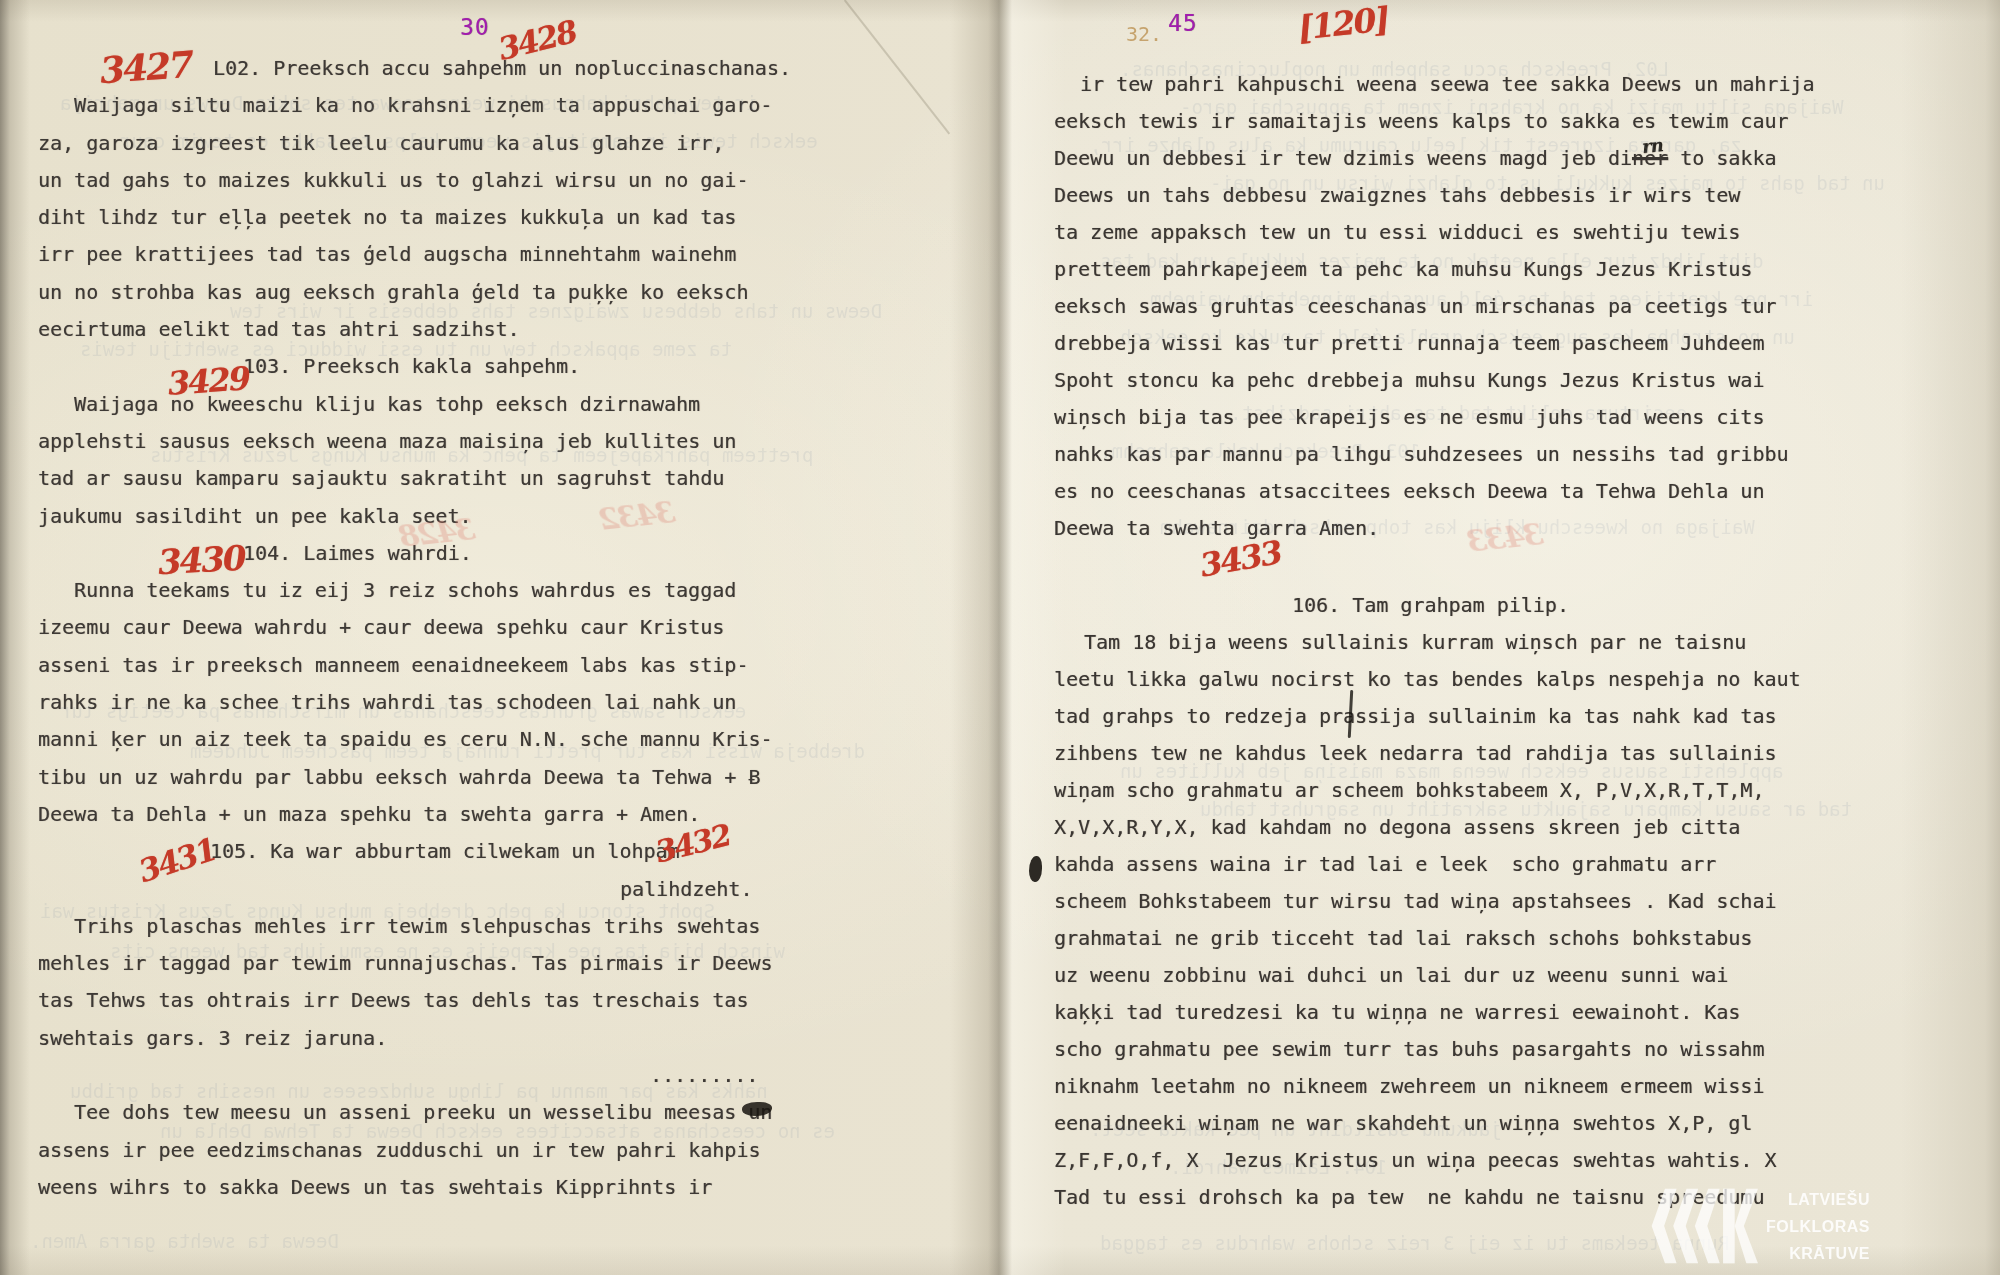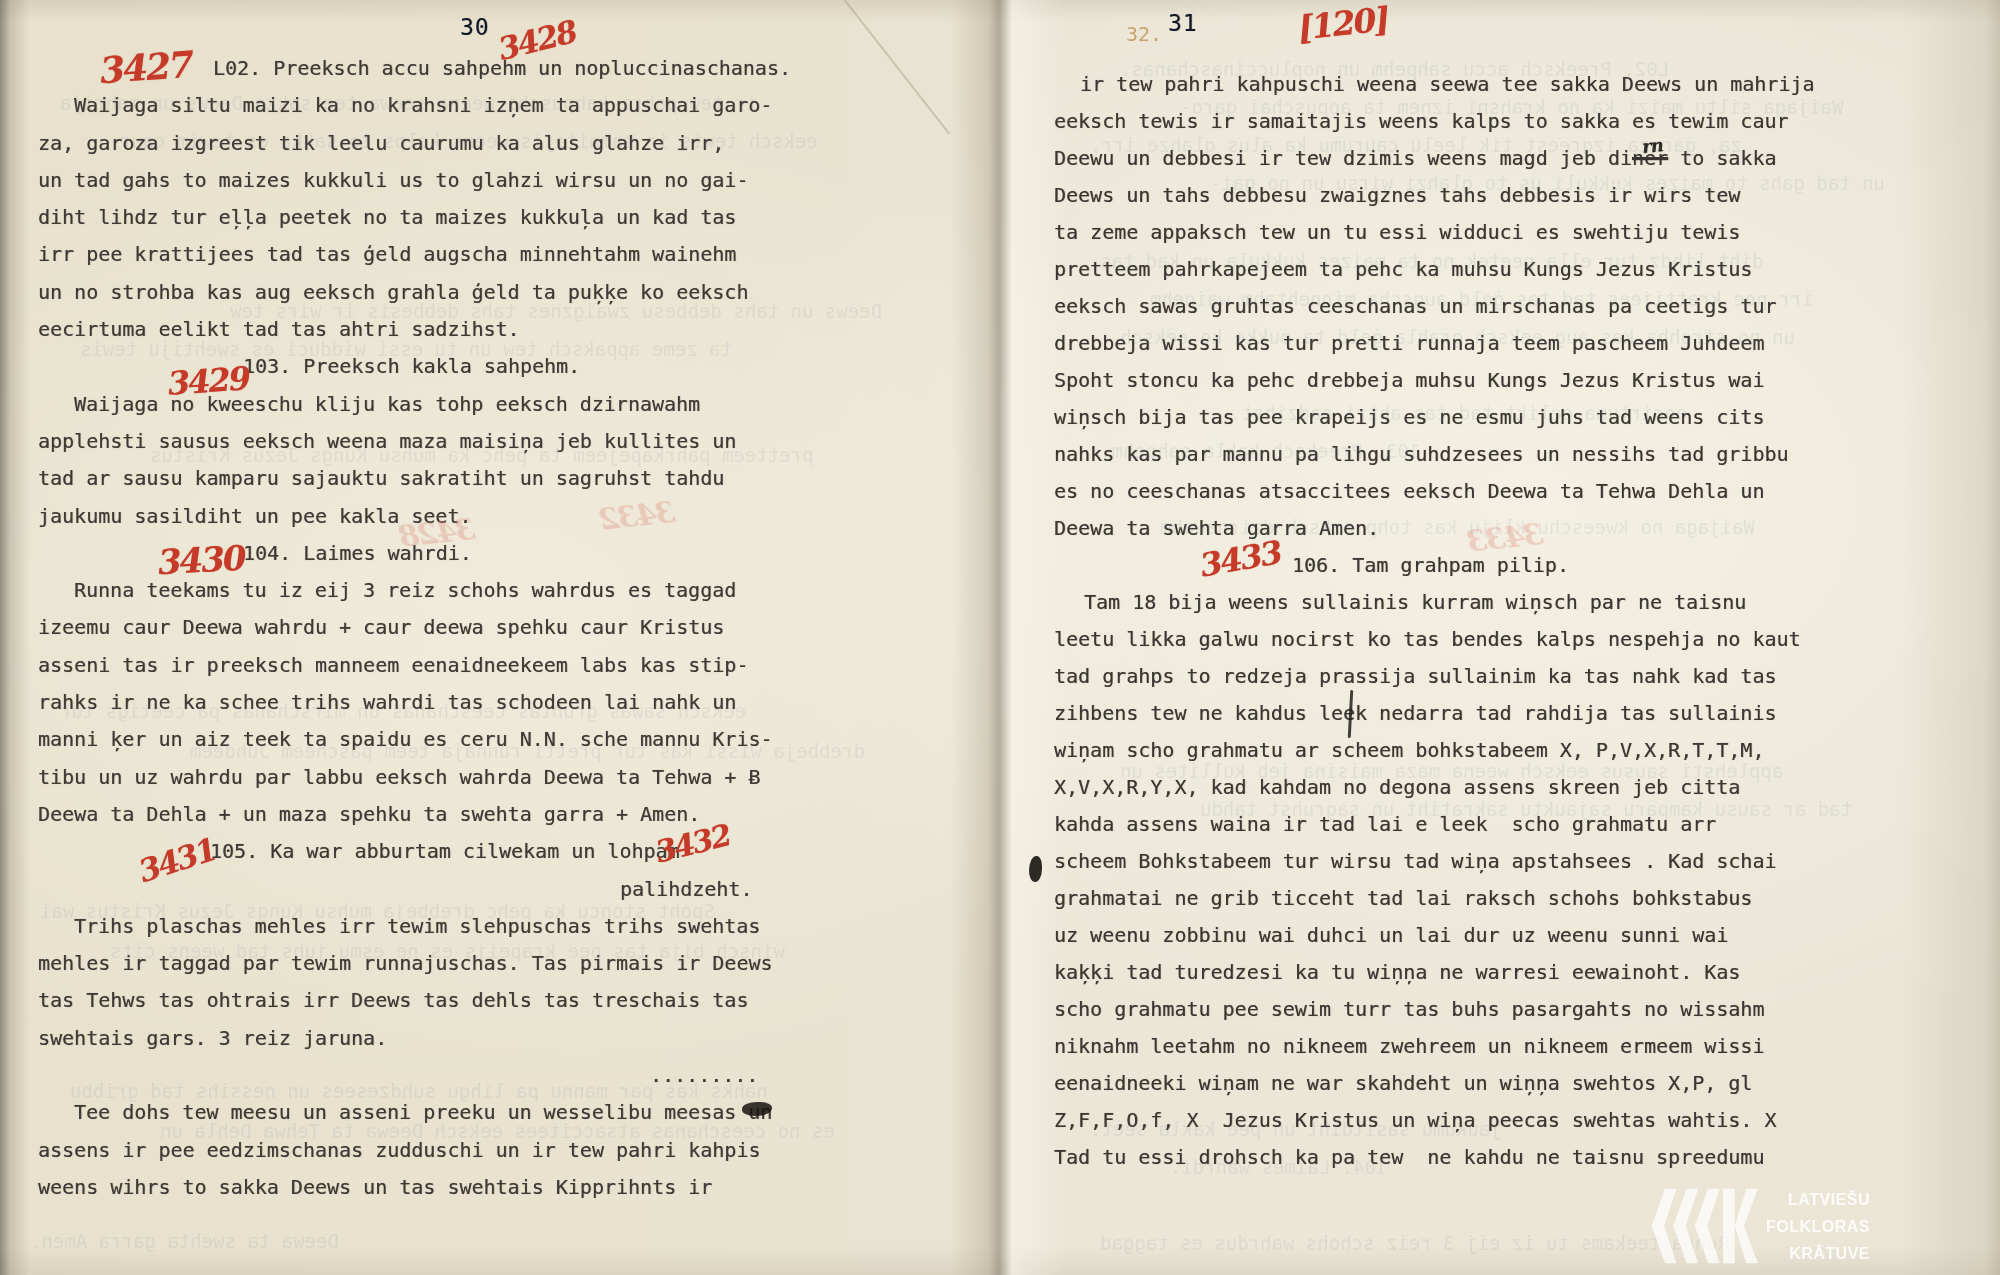--- a/index.html
+++ b/index.html
@@ -28,21 +28,21 @@
   .page-text{position:absolute;top:0;color:#3d3935;}
   .page-text .line{
     white-space:pre;font-size:20px;
     text-shadow:0.4px 0.4px 0.7px rgba(58,48,40,.55);
   }
   #left-page{left:38px;width:930px;padding-top:50px;}
   #left-page .line{line-height:37.3px;height:37.3px;}
   #right-page{left:1054px;width:946px;padding-top:66px;color:#3a3632;}
   #right-page .line{line-height:37px;height:37px;}
   .pagenum{
-    position:absolute;font-size:23px;color:#0f172a;
+    position:absolute;font-size:23px;color:#a21caf;
     text-shadow:0.4px 0.4px 0.7px rgba(58,48,40,.5);letter-spacing:1px;
   }
   .red-num{
     position:absolute;color:#c53a28;font-family:"DejaVu Serif",serif;
     font-style:italic;font-weight:bold;letter-spacing:-2px;
     text-shadow:0 0 1px rgba(197,58,40,.55);
   }
   .ghost{
     position:absolute;white-space:pre;font-size:19px;color:#7b8ba1;
     opacity:.13;transform:scaleX(-1);filter:blur(.6px);pointer-events:none;
@@ -77,21 +77,21 @@
     color:rgba(255,255,255,.88);letter-spacing:.5px;
   }
 </style>
 </head>
 <body>
 
 <div class="scan-bg"></div>
 <div class="crease"></div>
 
 <div class="pagenum" style="left:460px;top:14px;">30</div>
-<div class="pagenum" style="left:1168px;top:10px;">31</div>
+<div class="pagenum" style="left:1168px;top:10px;">45</div>
 <div class="ghost-plain" style="left:1126px;top:22px;">32.</div>
 <div class="red-num" style="left:1298px;top:4px;font-size:33px;transform:rotate(-6deg);">[120]</div>
 
 <div id="left-page" class="page-text">
     <div class="line" style="text-indent: 175px;">L02. Preeksch accu sahpehm un nopluccinaschanas.</div>
     <div class="line" style="text-indent: 36px;">Waijaga siltu maizi ka no krahsni izņem ta appuschai garo-</div>
     <div class="line">za, garoza izgreest tik leelu caurumu ka alus glahze irr,</div>
     <div class="line">un tad gahs to maizes kukkuli us to glahzi wirsu un no gai-</div>
     <div class="line">diht lihdz tur eļļa peetek no ta maizes kukkuļa un kad tas</div>
     <div class="line">irr pee krattijees tad tas ģeld augscha minnehtahm wainehm</div>
@@ -128,21 +128,21 @@
     <div class="line">Deews un tahs debbesu zwaigznes tahs debbesis ir wirs tew</div>
     <div class="line">ta zeme appaksch tew un tu essi widduci es swehtiju tewis</div>
     <div class="line">pretteem pahrkapejeem ta pehc ka muhsu Kungs Jezus Kristus</div>
     <div class="line">eeksch sawas gruhtas ceeschanas un mirschanas pa ceetigs tur</div>
     <div class="line">drebbeja wissi kas tur pretti runnaja teem pascheem Juhdeem</div>
     <div class="line">Spoht stoncu ka pehc drebbeja muhsu Kungs Jezus Kristus wai</div>
     <div class="line">wiņsch bija tas pee krapeijs es ne esmu juhs tad weens cits</div>
     <div class="line">nahks kas par mannu pa lihgu suhdzesees un nessihs tad gribbu</div>
     <div class="line">es no ceeschanas atsaccitees eeksch Deewa ta Tehwa Dehla un</div>
     <div class="line">Deewa ta swehta garra Amen.</div>
-    <div class="line" style="text-indent: 238px;">106. Tam grahpam pilip.</div>
+    <div class="line" style="text-indent: 238px; margin-top: 40px;">106. Tam grahpam pilip.</div>
     <div class="line" style="text-indent: 30px;">Tam 18 bija weens sullainis kurram wiņsch par ne taisnu</div>
     <div class="line">leetu likka galwu nocirst ko tas bendes kalps nespehja no kaut</div>
     <div class="line">tad grahps to redzeja prassija sullainim ka tas nahk kad tas</div>
     <div class="line">zihbens tew ne kahdus leek nedarra tad rahdija tas sullainis</div>
     <div class="line">wiņam scho grahmatu ar scheem bohkstabeem X, P,V,X,R,T,T,M,</div>
     <div class="line">X,V,X,R,Y,X, kad kahdam no degona assens skreen jeb citta</div>
     <div class="line">kahda assens waina ir tad lai e leek  scho grahmatu arr</div>
     <div class="line">scheem Bohkstabeem tur wirsu tad wiņa apstahsees . Kad schai</div>
     <div class="line">grahmatai ne grib ticceht tad lai raksch schohs bohkstabus</div>
     <div class="line">uz weenu zobbinu wai duhci un lai dur uz weenu sunni wai</div>

